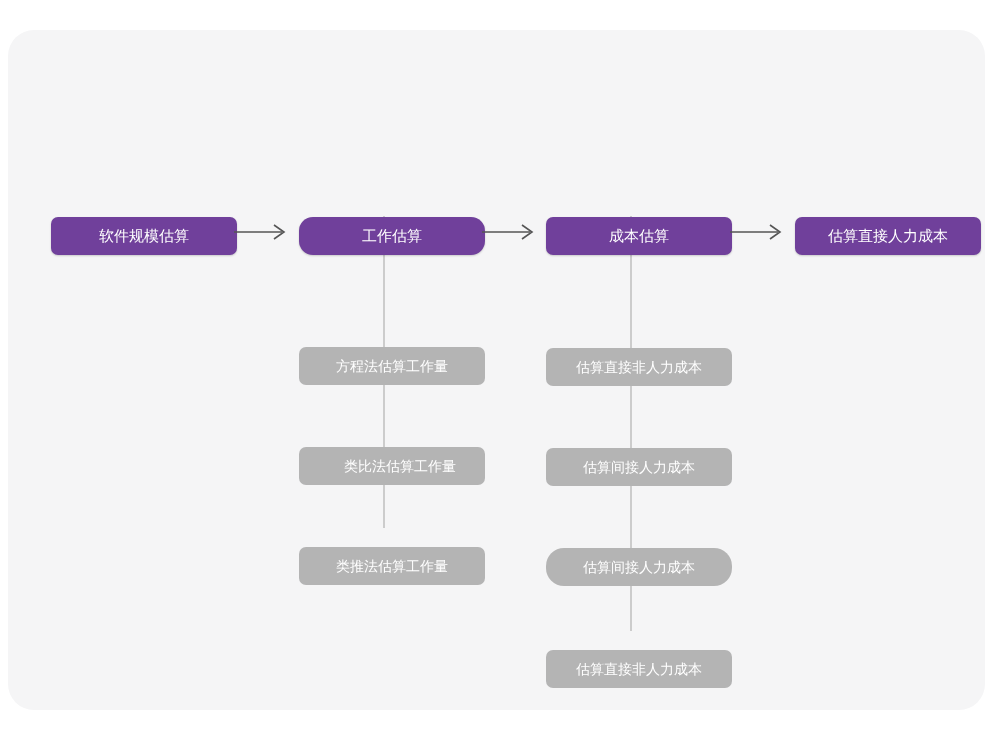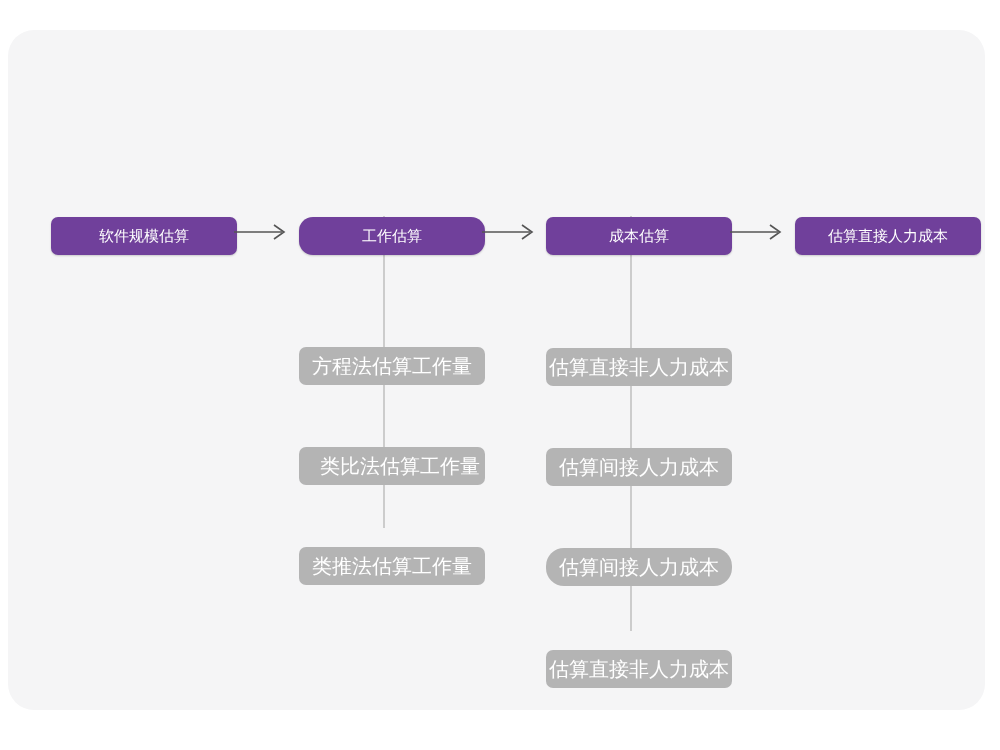--- a/index.html
+++ b/index.html
@@ -64,21 +64,21 @@
     overflow: hidden;
     margin-top: 39px;
   }
   .node.primary {
     background: #70409b;
     box-shadow: 0 1px 2px rgba(0,0,0,0.18);
   }
   .node.secondary {
     background: #b4b4b4;
     color: #ffffff;
-    font-size: 20px;
+    font-size: 14px;
   }
 
   
   .connector {
     position: absolute;
     width: 2px;
     background: #cccccc;
     left: 50%;
     margin-left: -1px;
   }

